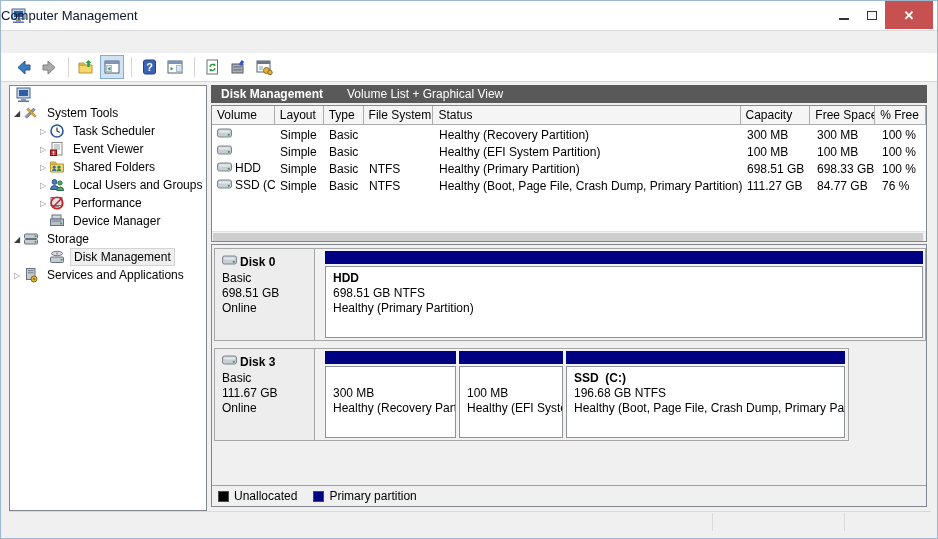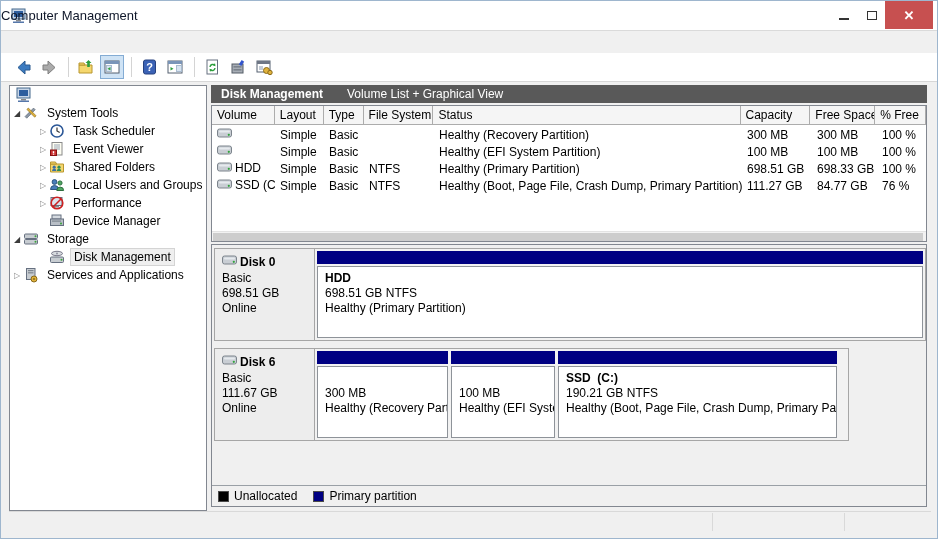--- a/index.html
+++ b/index.html
@@ -53,21 +53,21 @@
   .vl-h { border-right:1px solid #ACACAC; border-bottom:1px solid #ACACAC; padding:2px 0 0 5px; overflow:hidden; white-space:nowrap; }
   .vl-row { display:flex; height:17px; align-items:flex-end; }
   .vl-c { padding-left:5px; overflow:hidden; white-space:nowrap; flex-shrink:0; }
   .c0{width:63px;} .c1{width:49px;} .c2{width:40px;} .c3{width:70px;} .c4{width:308px;} .c5{width:70px;} .c6{width:65px;} .c7{width:51px;}
   .vol-ic { display:inline-block; vertical-align:-1px; margin-right:3px; }
   .hscroll { position:absolute; left:0; bottom:0; width:100%; height:10px; background:#F2F2F2; border-top:1px solid #E3E3E3; }
   .hthumb { position:absolute; left:1px; top:1px; height:8px; width:calc(100% - 4px); background:#CDCDCD; }
 
   
   .graph-panel { position:absolute; left:210px; top:243px; width:716px; height:263px; background:#F0F0F0; border:1px solid #828790; }
-  .disk-row { position:absolute; left:2px; border:1px solid #A6A6A6; background:#F2F2F2; height:93px; display:flex; }
+  .disk-row { position:absolute; left:2px; border:1px solid #A6A6A6; background:#F2F2F2; height:93px; display:flex;gap:8px; }
   .disk0 { top:3px; width:712px; }
   .disk1 { top:103px; width:635px; }
   .disk-label { width:100px; flex:0 0 100px; background:#EDEDED; border-right:1px solid #A6A6A6; padding:5px 0 0 7px; overflow:hidden; white-space:nowrap; }
   .disk-name { font-weight:bold; display:flex; align-items:center; height:15px; margin-bottom:2px; }
   .disk-name svg { margin-right:3px; }
   .disk-line { height:15px; line-height:15px; }
   .part-area { flex:1; display:flex; padding:2px; gap:3px; }
   .partition { display:flex; flex-direction:column; overflow:hidden; }
   .p-flex { flex:1; }
   .part-bar { height:13px; background:#000082; flex:0 0 13px; }
@@ -419,21 +419,21 @@
     </div>
 
     <div class="disk-row disk1">
       <div class="disk-label">
         <div class="disk-name">
             <span><svg width="15" height="11">
                 <rect x="0.5" y="1" width="14" height="8" rx="2" fill="#C9CED4" stroke="#7C848C"></rect>
                 <rect x="2" y="2.5" width="11" height="2" rx="1" fill="#E6EAEE"></rect>
                 <circle cx="11.8" cy="6.8" r="1.1" fill="#2FA33A"></circle>
               </svg></span>
-            <span>Disk 6</span>
+            <span>Disk 3</span>
           </div>
         <div class="disk-line">Basic</div>
         <div class="disk-line">111.67 GB</div>
         <div class="disk-line">Online</div>
       </div>
       <div class="part-area">
         <div class="partition" style="width:131px">
           <div class="part-bar"></div>
           <div class="part-body">
             <div class="part-title"></div>
@@ -446,21 +446,21 @@
           <div class="part-body">
             <div class="part-title"></div>
             <div class="part-line">100 MB</div>
             <div class="part-line">Healthy (EFI Syste</div>
           </div>
         </div>
         <div class="partition" style="width:279px">
           <div class="part-bar"></div>
           <div class="part-body">
             <div class="part-title">SSD  (C:)</div>
-            <div class="part-line">190.21 GB NTFS</div>
+            <div class="part-line">196.68 GB NTFS</div>
             <div class="part-line">Healthy (Boot, Page File, Crash Dump, Primary Par</div>
           </div>
         </div>
       </div>
     </div>
 
     <div class="legend">
       <span class="lg-sq black"></span>
       <span>Unallocated</span>
       <span class="lg-sq navy"></span>

